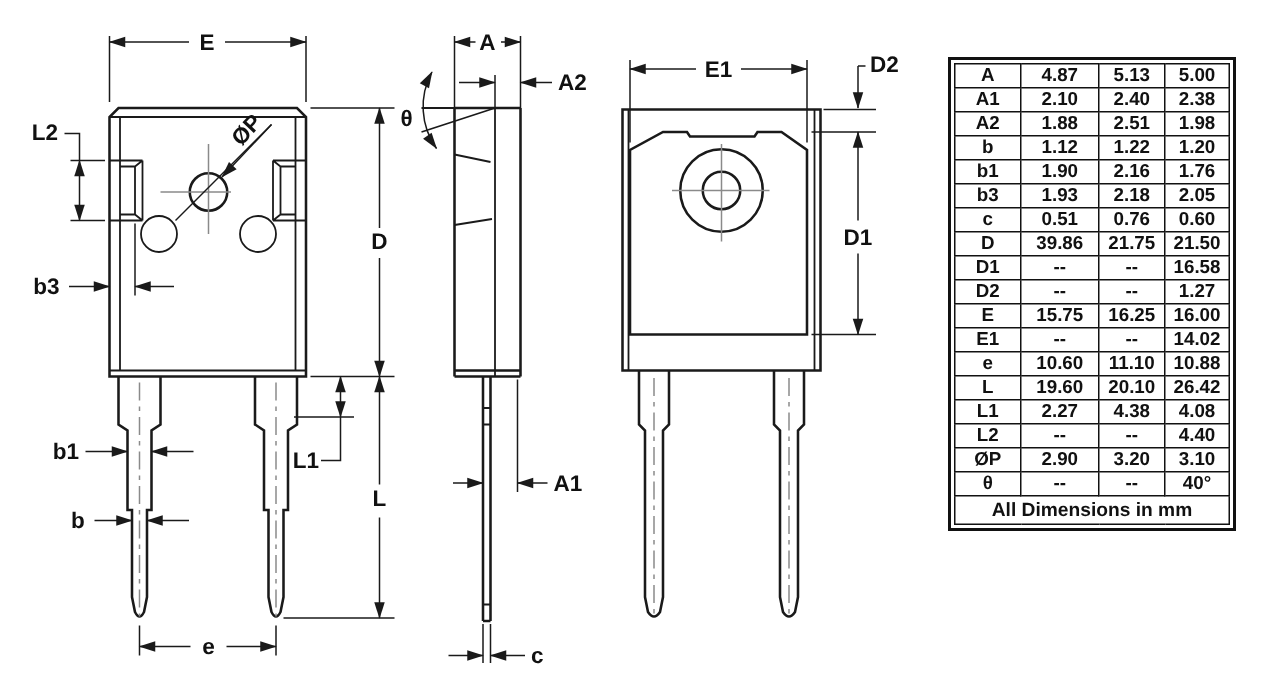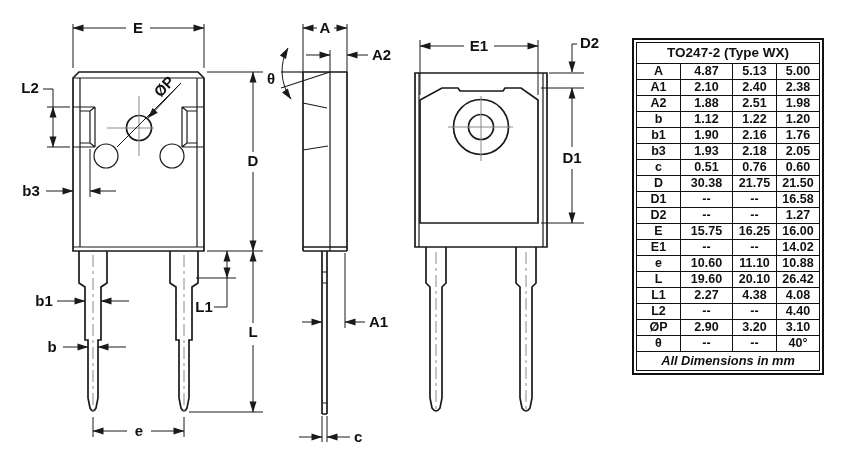--- a/index.html
+++ b/index.html
@@ -17,21 +17,21 @@
 
   
   .tablewrap{position:absolute;left:632px;top:38px;border:2.2px solid #111;
              background:#fff;padding:2px;}
   .dim-table{border-collapse:collapse;}
   .dim-table th,.dim-table td{
       border:1.5px solid #111;text-align:center;vertical-align:middle;
       font-family:"Liberation Sans",sans-serif;font-size:12.5px;font-weight:bold;
       color:#111;padding:0 2px;height:15px;line-height:15px;white-space:nowrap;}
   .dim-table .title{font-size:13.5px;height:20px;line-height:20px;}
-  .dim-table .foot{font-size:12.8px;height:18px;line-height:18px;font-style:italic;}
+  .dim-table .foot{font-size:12.8px;height:18px;line-height:18px;}
   .c-dim{width:44px;} .c-min{width:52px;} .c-max{width:44px;} .c-typ{width:43px;}
 </style>
 </head>
 <body>
 
 <div class="stage">
 
 <svg width="630" height="456" viewBox="0 0 630 456">
   <defs>
     <marker id="arw" viewBox="0 0 12 8" refX="11" refY="4" markerWidth="12" markerHeight="8" markerUnits="userSpaceOnUse" orient="auto-start-reverse">
@@ -166,23 +166,20 @@
 
 <div class="tablewrap">
   <table class="dim-table">
     <colgroup>
       <col class="c-dim">
           <col class="c-min">
           <col class="c-max">
           <col class="c-typ">
     </colgroup>
     <thead>
-      <tr>
-        <th colspan="4" class="title">TO247-2 (Type WX)</th>
-      </tr>
     </thead>
     <tbody>
 
         <tr>
           <td>A</td>
           <td>4.87</td>
           <td>5.13</td>
           <td>5.00</td>
         </tr>
 
@@ -223,21 +220,21 @@
 
         <tr>
           <td>c</td>
           <td>0.51</td>
           <td>0.76</td>
           <td>0.60</td>
         </tr>
 
         <tr>
           <td>D</td>
-          <td>30.38</td>
+          <td>39.86</td>
           <td>21.75</td>
           <td>21.50</td>
         </tr>
 
         <tr>
           <td>D1</td>
           <td>--</td>
           <td>--</td>
           <td>16.58</td>
         </tr>

